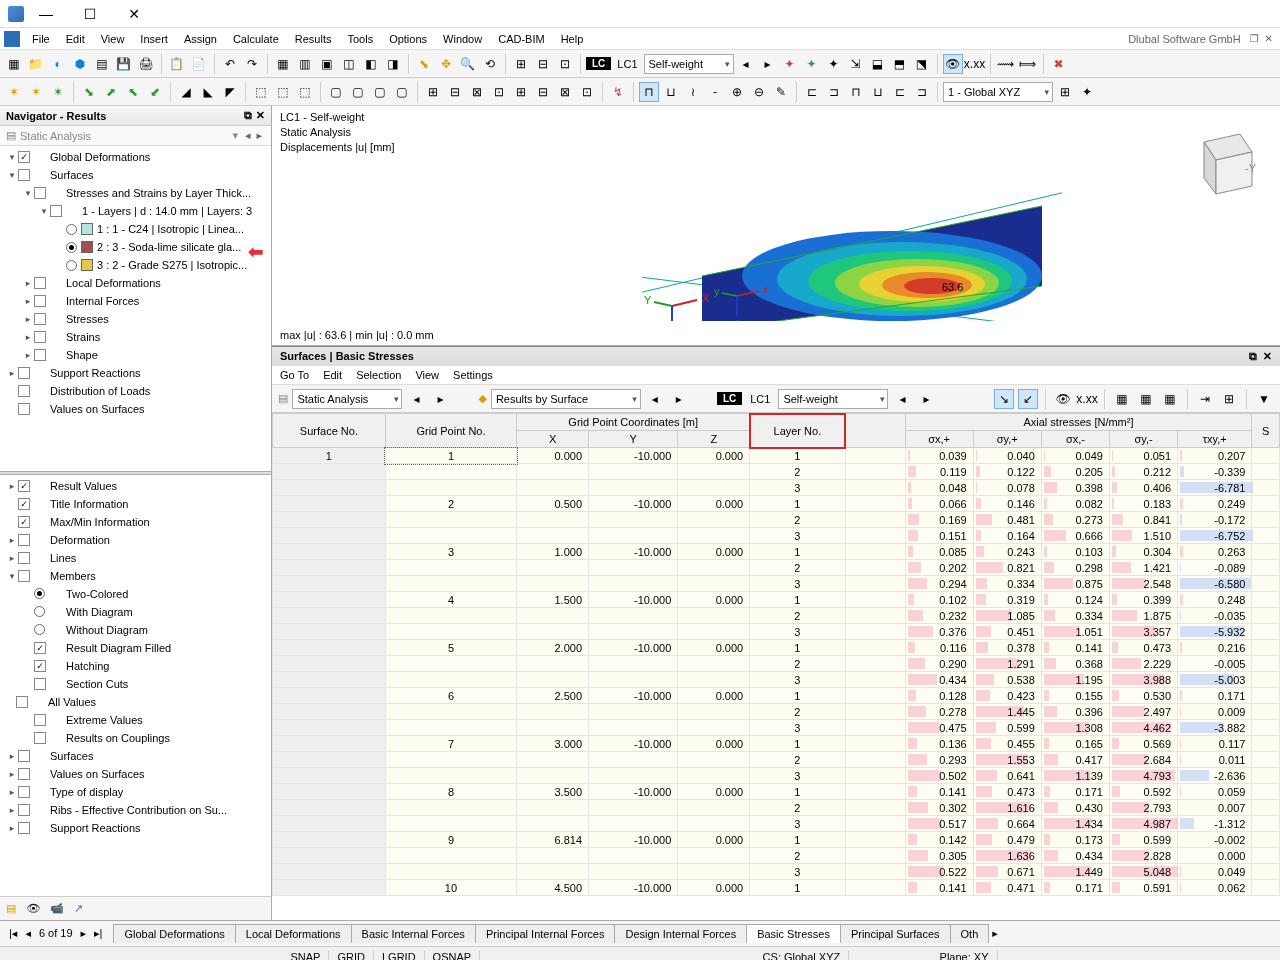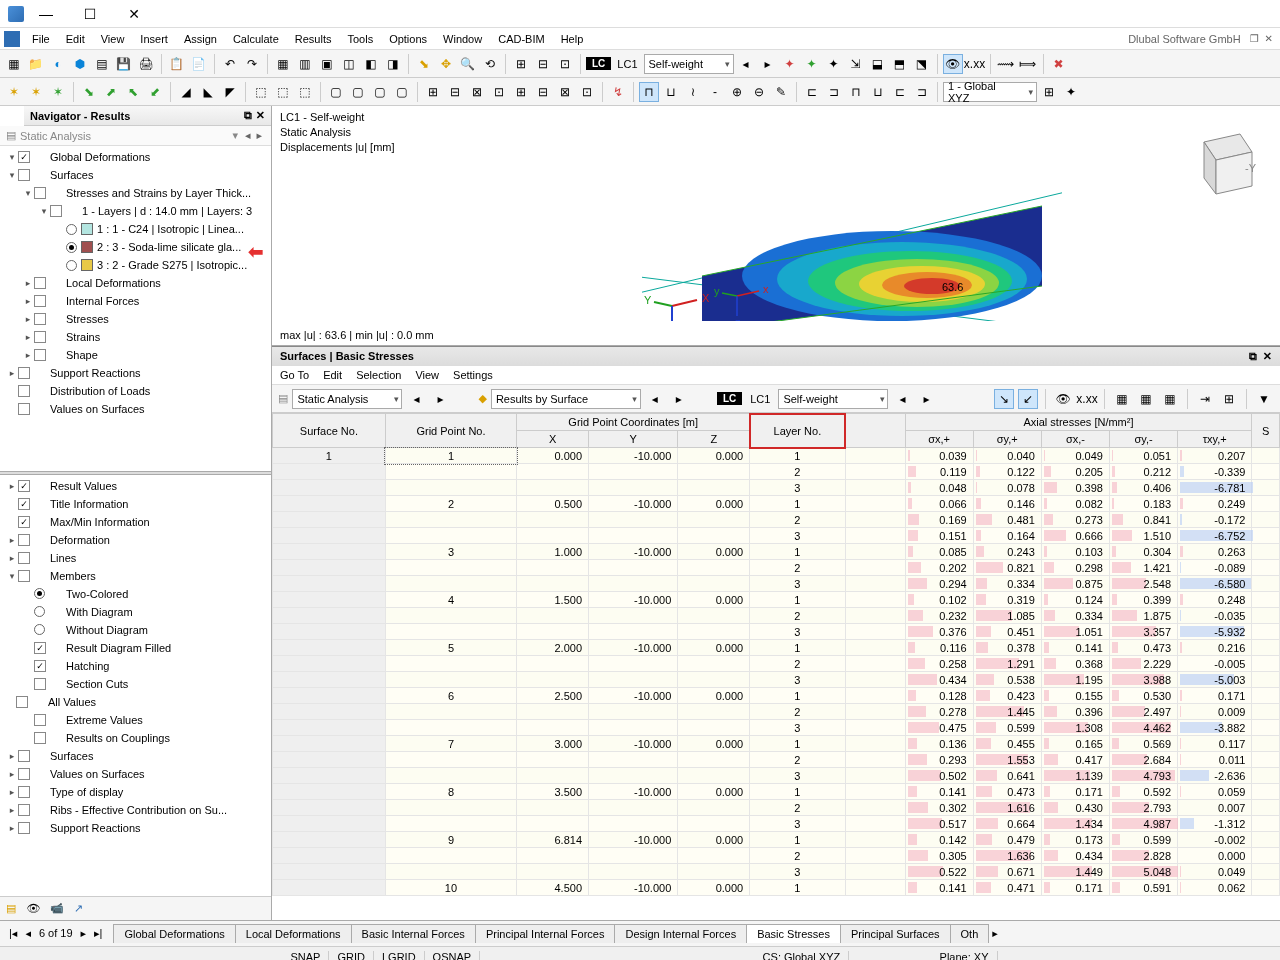--- a/index.html
+++ b/index.html
@@ -22,21 +22,21 @@
 .toolbar { height: 28px; background: #f5f5f5; border-bottom: 1px solid #ccc; display: flex; align-items: center; padding: 0 4px; gap: 2px; overflow: hidden; }
 .tb-btn { width: 20px; height: 20px; display: inline-flex; align-items: center; justify-content: center; border: 1px solid transparent; font-size: 12px; }
 .tb-sep { width: 1px; height: 20px; background: #ccc; margin: 0 3px; }
 .tb-combo { height: 20px; border: 1px solid #aaa; background: #fff; padding: 0 16px 0 4px; font-size: 11px; display: inline-flex; align-items: center; position: relative; }
 .tb-combo::after { content: "▾"; position: absolute; right: 3px; font-size: 9px; color: #555; }
 .lc-badge { background: #000; color: #fff; padding: 1px 6px; font-size: 10px; font-weight: bold; }
 
 
 .main { display: flex; height: calc(100% - 28px - 22px - 28px - 28px - 20px - 20px); }
 .navigator { width: 272px; border-right: 1px solid #aaa; display: flex; flex-direction: column; background: #fff; }
-.nav-header { background: linear-gradient(#f7f7f7,#e8e8e8); border-bottom: 1px solid #ccc; padding: 3px 6px; font-weight: bold; display: flex; align-items: center; margin-left: 24px; }
+.nav-header { background: linear-gradient(#f7f7f7,#e8e8e8); border-bottom: 1px solid #ccc; padding: 3px 6px; font-weight: bold; display: flex; align-items: center; }
 .nav-header .right { margin-left: auto; display: flex; gap: 4px; font-size: 10px; }
 .nav-sub { padding: 3px 6px; border-bottom: 1px solid #ddd; display: flex; align-items: center; background: #fafafa; }
 .nav-sub .combo { flex: 1; color: #888; }
 .nav-sub .arrows span { padding: 0 3px; color: #666; }
 
 .tree { flex: 1; overflow: auto; padding: 2px 0; }
 .tree-row { display: flex; align-items: center; height: 18px; padding-left: 4px; white-space: nowrap; }
 .tree-row .caret { width: 12px; text-align: center; color: #555; font-size: 9px; }
 .tree-row .cb { width: 12px; height: 12px; border: 1px solid #888; margin-right: 3px; display: inline-flex; align-items: center; justify-content: center; font-size: 9px; }
 .tree-row .cb.checked::after { content: "✓"; color: #000; }
@@ -220,21 +220,21 @@
   <span class="tb-btn">⊖</span>
   <span class="tb-btn">✎</span>
   <span class="tb-sep"></span>
   <span class="tb-btn">⊏</span>
   <span class="tb-btn">⊐</span>
   <span class="tb-btn">⊓</span>
   <span class="tb-btn">⊔</span>
   <span class="tb-btn">⊏</span>
   <span class="tb-btn">⊐</span>
   <span class="tb-sep"></span>
-  <span class="tb-combo" style="width:94px">1 - Global XYZ</span>
+  <span class="tb-combo" style="width:110px">1 - Global XYZ</span>
   <span class="tb-btn">⊞</span>
   <span class="tb-btn">✦</span>
 </div>
 
 <div class="main">
 
   <div class="navigator">
     <div class="nav-header">
       <span>Navigator - Results</span>
       <span class="right">
@@ -790,21 +790,21 @@
                 <td></td>
               </tr>
               <tr>
                 <td class="ctr surfcol locked-col"></td>
                 <td class="ctr"></td>
                 <td></td>
                 <td></td>
                 <td></td>
                 <td class="ctr">2</td>
                 <td></td>
-                <td class="bar-cell"><div class="bar" style="width: 25.8%;"></div><span>0.258</span></td>
+                <td class="bar-cell"><div class="bar" style="width: 25.8%;"></div><span>0.290</span></td>
                 <td class="bar-cell"><div class="bar" style="width: 64.55%;"></div><span>1.291</span></td>
                 <td class="bar-cell"><div class="bar" style="width: 18.4%;"></div><span>0.368</span></td>
                 <td class="bar-cell"><div class="bar" style="width: 43.7059%;"></div><span>2.229</span></td>
                 <td class="bar-cell"><div class="bar neg" style="width: 0.0735294%;"></div><span>-0.005</span></td>
                 <td></td>
               </tr>
               <tr>
                 <td class="ctr surfcol locked-col"></td>
                 <td class="ctr"></td>
                 <td></td>

